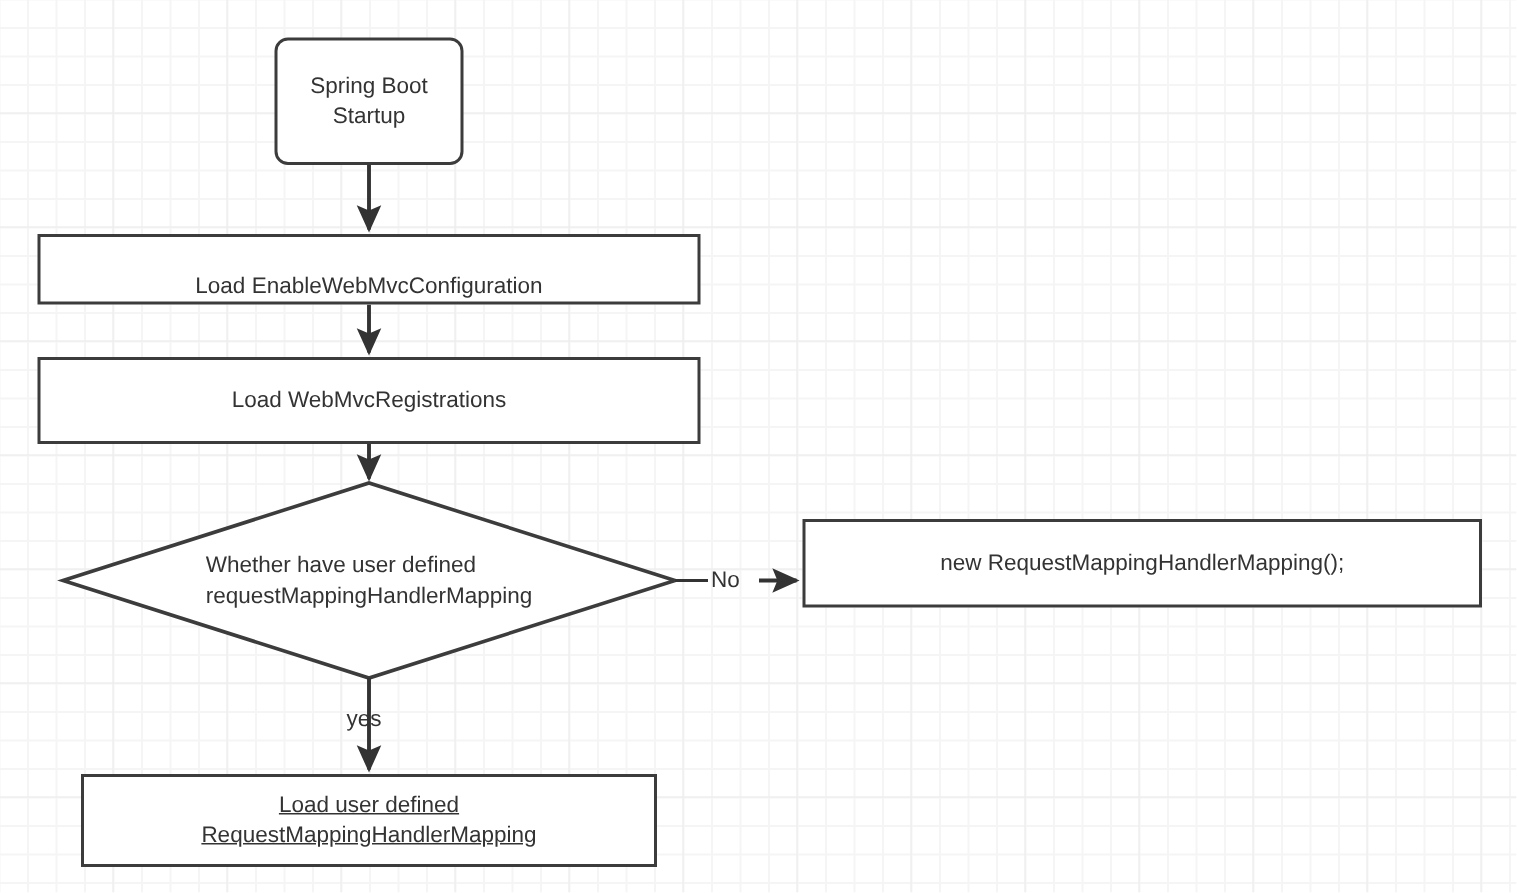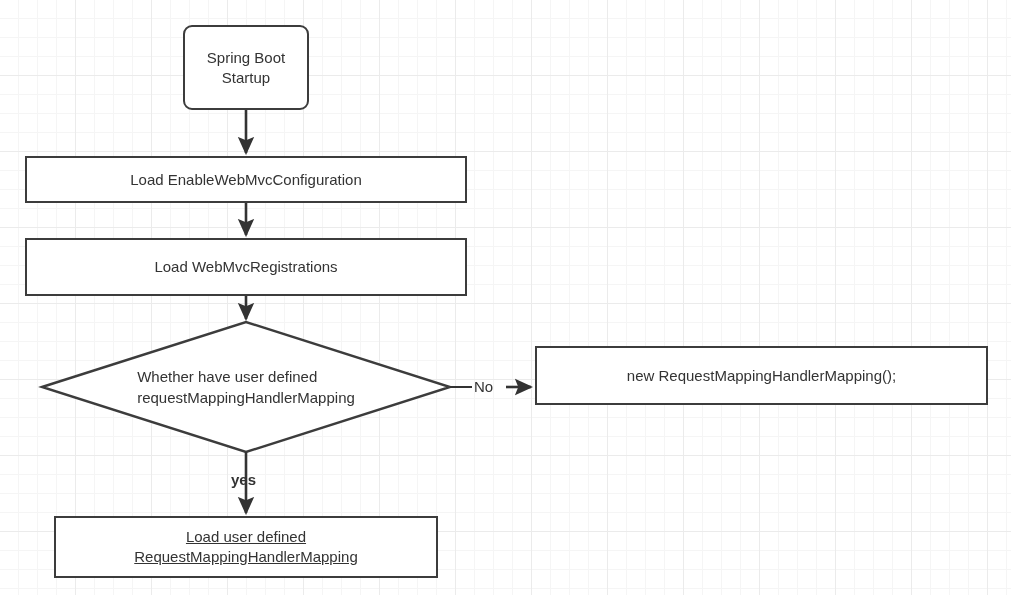--- a/index.html
+++ b/index.html
@@ -123,39 +123,39 @@
     <g>
       <line x1="246" y1="452" x2="246" y2="513" stroke="#333333" stroke-width="2.6" marker-end="url(#arrowhead)"></line>
     </g>
   </svg>
 
   <div class="node rounded" style="left:183px; top:25px; width:126px; height:85px;">
     <span class="node-label">Spring Boot
 Startup</span>
   </div>
 
-  <div class="node" style="left:25px; top:156px; width:442px; height:47px;">
+  <div class="node" style="left:25px; top:156px; width:442px; height:47px;align-items:flex-end;">
     <span class="node-label">Load EnableWebMvcConfiguration</span>
   </div>
 
   <div class="node" style="left:25px; top:238px; width:442px; height:58px;">
     <span class="node-label">Load WebMvcRegistrations</span>
   </div>
 
   <div class="diamond-wrap" style="left:42px; top:322px; width:408px; height:130px;">
     <span class="diamond-text">Whether have user defined
 requestMappingHandlerMapping</span>
   </div>
 
   <span class="edge-label" style="left:474px; top:378px;">No</span>
 
   <div class="node" style="left:535px; top:346px; width:453px; height:59px;">
     <span class="node-label">new RequestMappingHandlerMapping();</span>
   </div>
 
-  <span class="edge-label" style="left:231px; top:471px;font-weight:bold;">yes</span>
+  <span class="edge-label" style="left:231px; top:471px;">yes</span>
 
   <div class="node" style="left:54px; top:516px; width:384px; height:62px;text-decoration:underline;">
     <span class="node-label">Load user defined
 RequestMappingHandlerMapping</span>
   </div>
 
 </div>
 
 </body></html>

